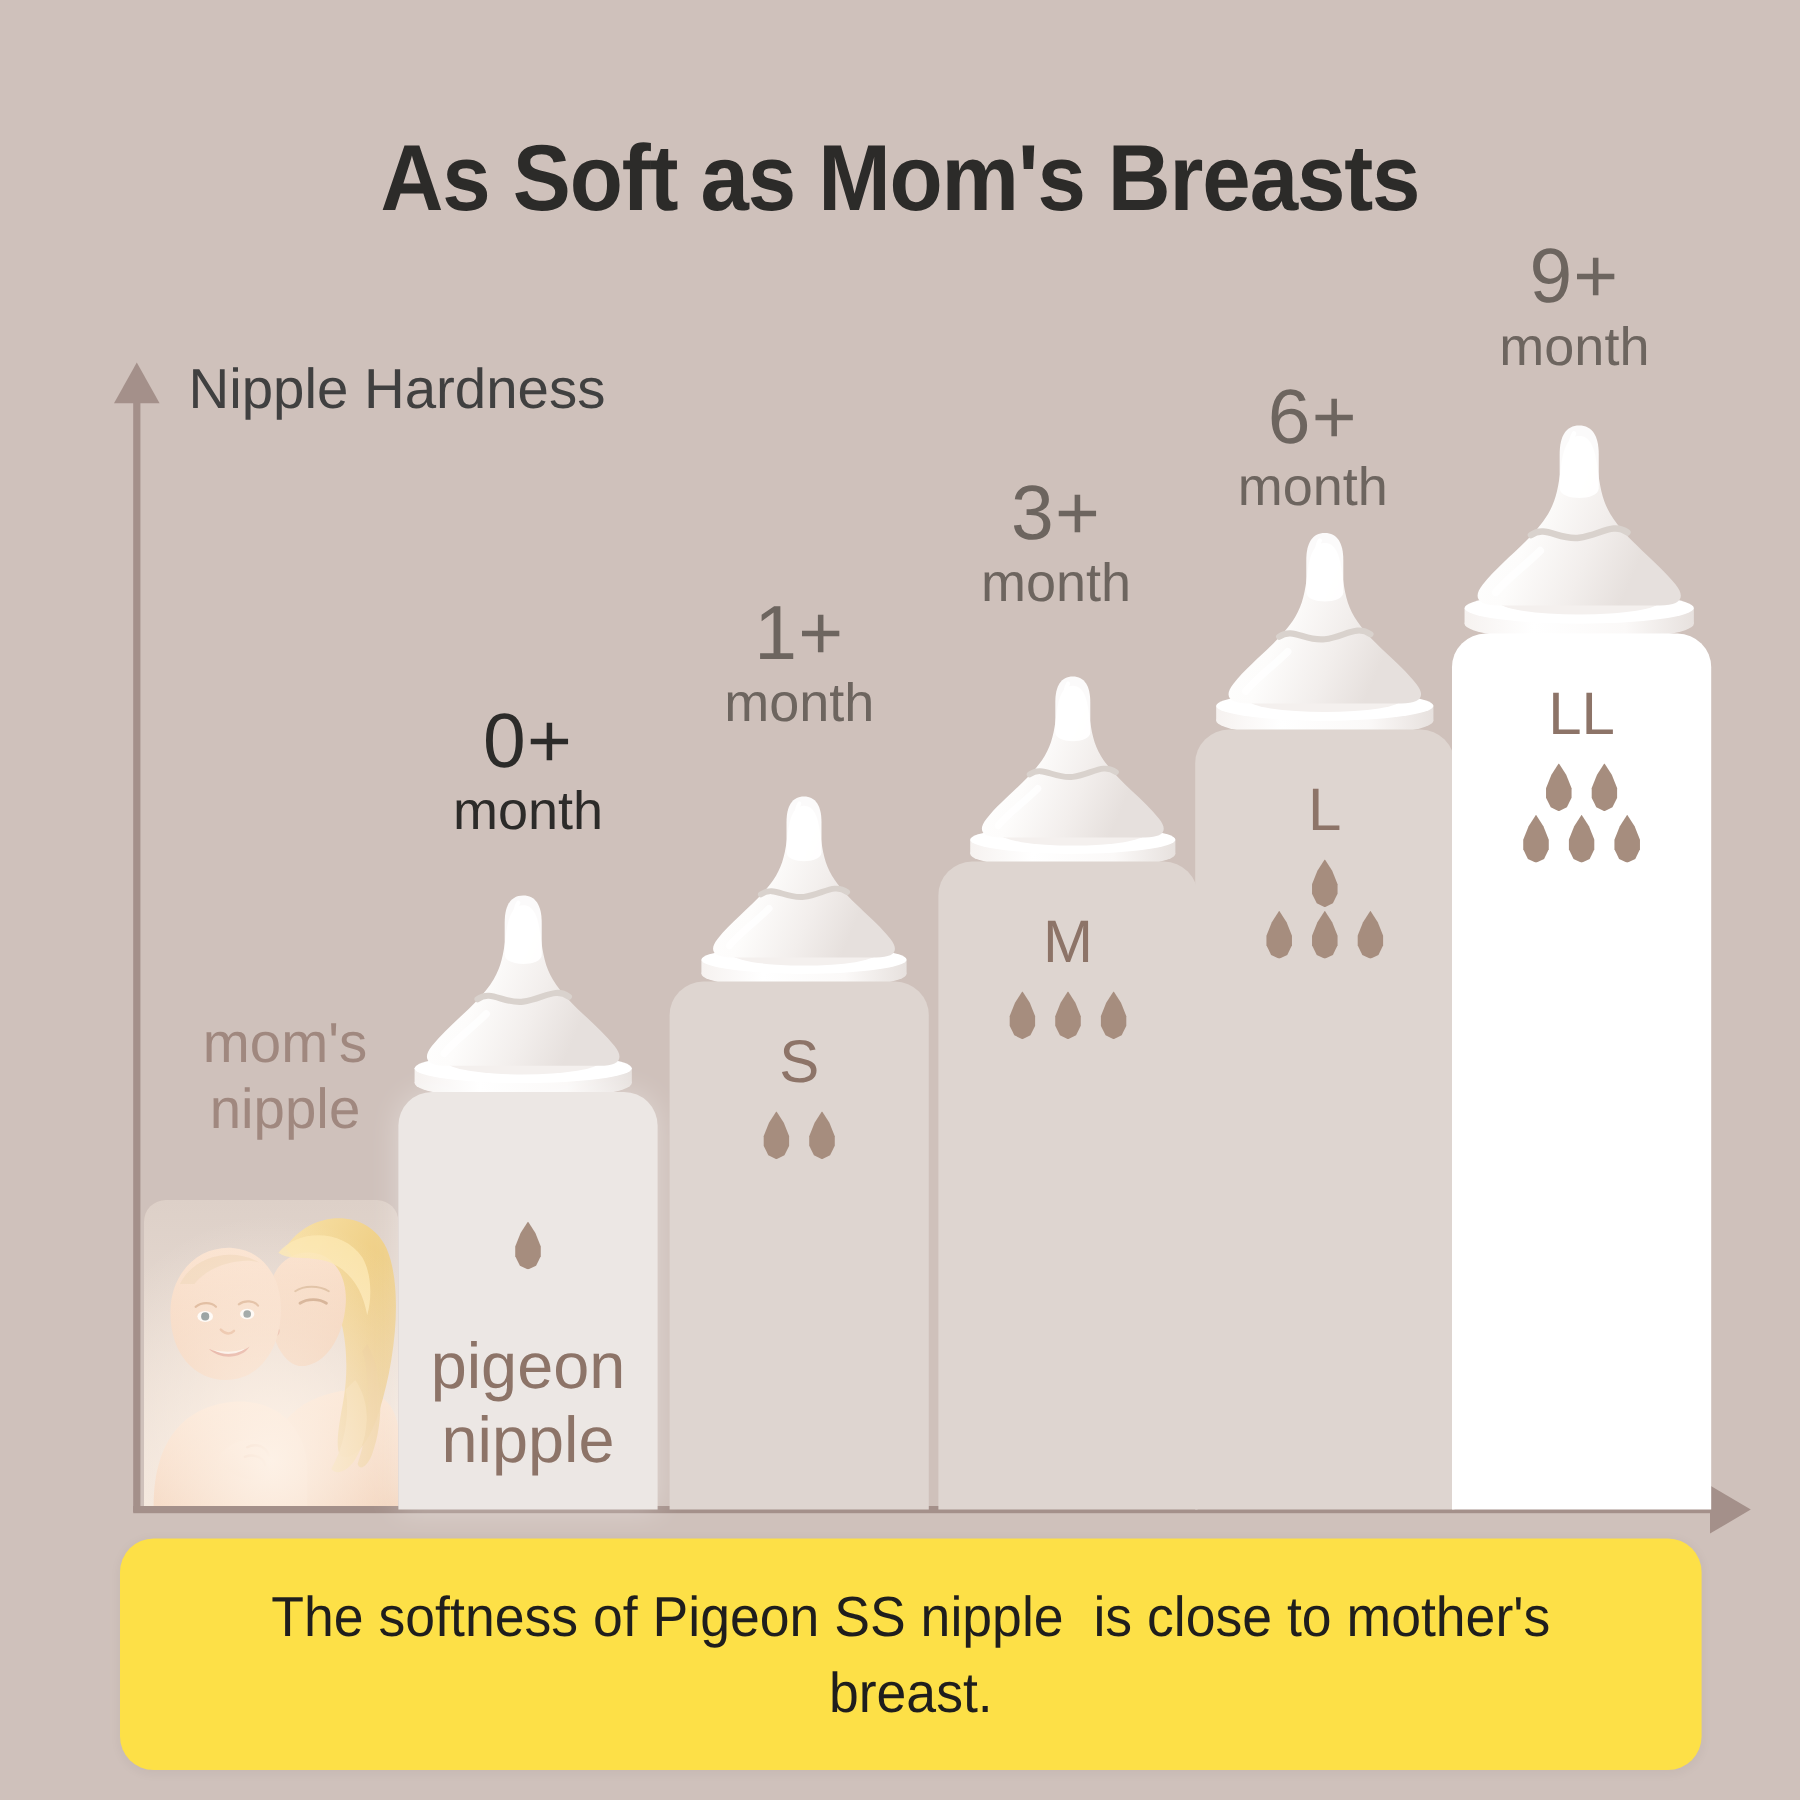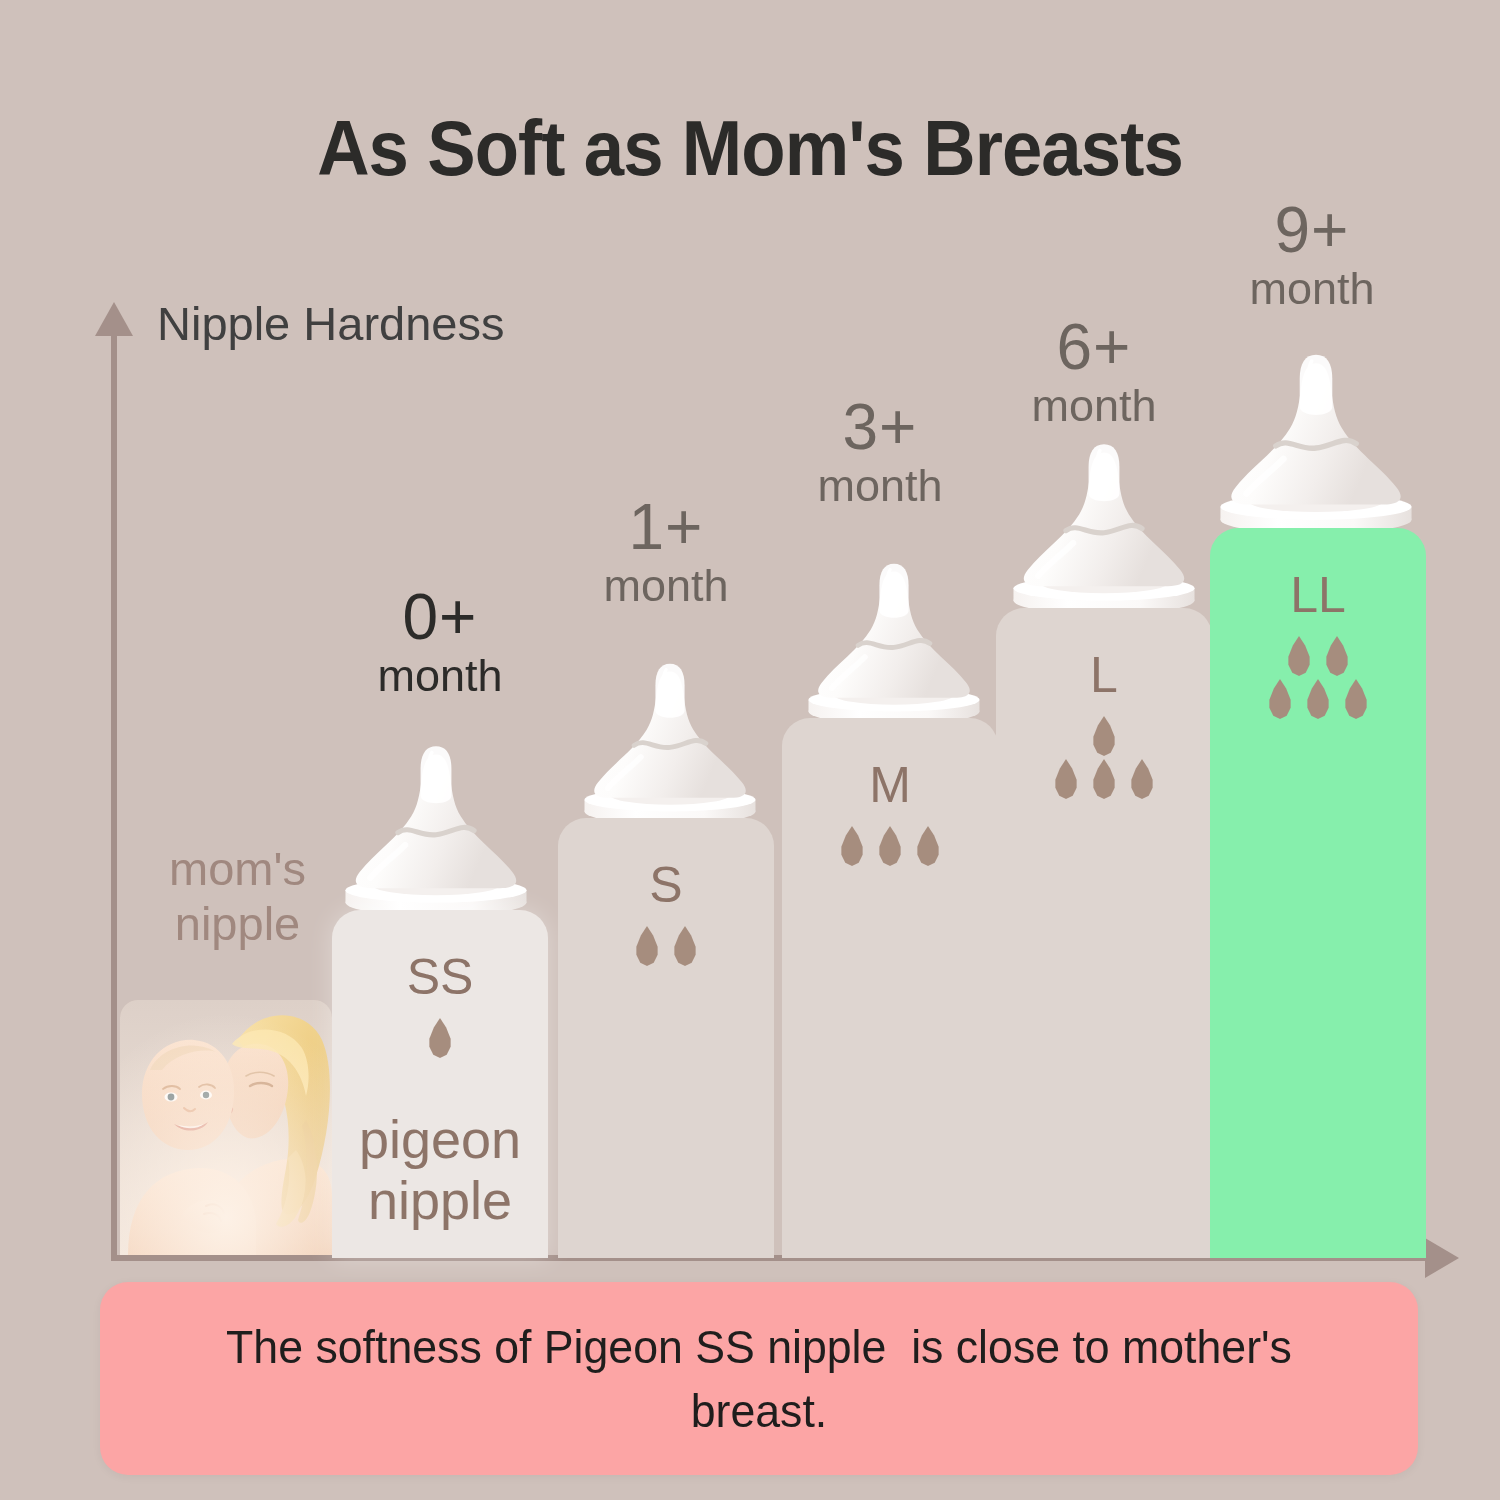--- a/index.html
+++ b/index.html
@@ -99,21 +99,21 @@
     background:#cdbcb4;
   }
 
   
   .teat{position:absolute;}
   .teat svg{display:block;width:100%;height:100%;}
 
   
   .caption{
     position:absolute;left:100px;top:1282px;width:1318px;height:193px;
-    background:#fca5a5;border-radius:28px;
+    background:#fde047;border-radius:28px;
     display:flex;align-items:center;justify-content:flex-end;
     box-shadow:0 2px 10px rgba(0,0,0,0.05);
   }
   .caption p{
     margin:0;padding:0 50px;text-align:center;
     font-size:47px;line-height:1.35;color:#1f1e1d;font-weight:400;
     transform:scaleX(0.95);white-space:pre-wrap;
   }
 </style>
 </head>
@@ -241,21 +241,20 @@
 
     <path d="M63 92 C74 84 84 96 100 94 C116 92 126 82 137 90" stroke="#d9d2cd" stroke-width="5" fill="none" stroke-linecap="round"></path>
 
     <path d="M100 8 C90 8 85 16 85 30 L85 56 C85 66 115 66 115 56 L115 30 C115 16 110 8 100 8 Z" fill="#ffffff" opacity="0.92"></path>
 
     <path d="M96 14 C92 20 92 40 94 58" stroke="#ffffff" stroke-width="3.5" fill="none" opacity="0.95" stroke-linecap="round"></path>
     <path d="M70 104 C58 116 44 126 36 136" stroke="#ffffff" stroke-width="6" fill="none" opacity="0.75" stroke-linecap="round"></path>
   </svg>
       </div>
       <div class="bar" style="left: 332px; top: 910px; width: 216px; height: 348px; background: rgb(236, 231, 228); box-shadow: rgba(255, 255, 255, 0.35) 0px 0px 26px;">
-        <div class="tag" style="top: 38px; font-size: 50px;">SS</div>
         <div class="drops" style="top: 108px;">
           <div class="drop-row">
             <span class="drop" style="background: rgb(166, 141, 126);"></span>
           </div>
         </div>
         <div class="pigeon-cap" style="bottom: 28px;"><span>pigeon</span><br><span>nipple</span></div>
       </div>
       <div class="agelabel dark" style="left: 332px; top: 585px; width: 216px;">
         <span class="big">0+</span>
         <span class="small">month</span>
@@ -465,21 +464,21 @@
              C 112 24 108 16 100 16 Z" fill="url(#tg4)"></path>
 
     <path d="M63 92 C74 84 84 96 100 94 C116 92 126 82 137 90" stroke="#d9d2cd" stroke-width="5" fill="none" stroke-linecap="round"></path>
 
     <path d="M100 8 C90 8 85 16 85 30 L85 56 C85 66 115 66 115 56 L115 30 C115 16 110 8 100 8 Z" fill="#ffffff" opacity="0.92"></path>
 
     <path d="M96 14 C92 20 92 40 94 58" stroke="#ffffff" stroke-width="3.5" fill="none" opacity="0.95" stroke-linecap="round"></path>
     <path d="M70 104 C58 116 44 126 36 136" stroke="#ffffff" stroke-width="6" fill="none" opacity="0.75" stroke-linecap="round"></path>
   </svg>
       </div>
-      <div class="bar" style="left: 1210px; top: 528px; width: 216px; height: 730px; background: #86efac;">
+      <div class="bar" style="left: 1210px; top: 528px; width: 216px; height: 730px; background: #ffffff;">
         <div class="tag" style="top: 38px; font-size: 50px;">LL</div>
         <div class="drops" style="top: 108px;">
           <div class="drop-row">
             <span class="drop" style="background: rgb(166, 141, 126);"></span>
             <span class="drop" style="background: rgb(166, 141, 126);"></span>
           </div>
           <div class="drop-row">
             <span class="drop" style="background: rgb(166, 141, 126);"></span>
             <span class="drop" style="background: rgb(166, 141, 126);"></span>
             <span class="drop" style="background: rgb(166, 141, 126);"></span>

